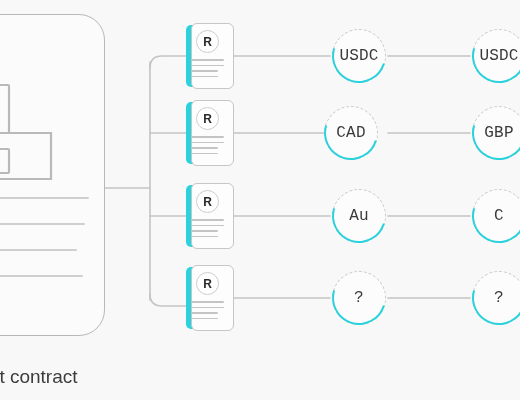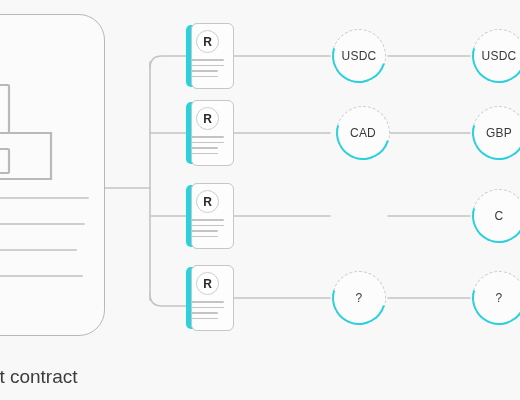--- a/index.html
+++ b/index.html
@@ -140,24 +140,25 @@
     height: 54px;
     border-radius: 50%;
     border: 2.6px solid transparent;
     border-left-color: #2ad2dd;
     border-bottom-color: #2ad2dd;
     transform: rotate(-28deg);
     box-sizing: border-box;
   }
   .token .tl {
     position: relative;
-    font-size: 12px;
+    font-size: 16px;
     color: #3a3a3a;
     letter-spacing: .2px;
     white-space: nowrap;
+    font-family: Liberation Mono, monospace;
   }
 
   
   .caption {
     position: absolute;
     left: -46px;
     top: 366px;
     font-size: 19px;
     color: #3c3c3c;
     white-space: nowrap;
@@ -263,24 +264,28 @@
       <i></i>
       <i class="s"></i>
       <i class="s"></i>
     </div>
   </div>
 
   <div class="token" style="left:332px; top:29px;">
     <span class="arc"></span>
     <span class="tl">USDC</span>
   </div>
-  <div class="token" style="left:336px; top:106px;justify-content:center;">
+  <div class="token" style="left:324px; top:106px;justify-content:center;">
     <span class="arc"></span>
     <span class="tl">CAD</span>
   </div>
+  <div class="token" style="left:332px; top:189px;">
+    <span class="arc"></span>
+    <span class="tl">Au</span>
+  </div>
   <div class="token" style="left:332px; top:271px;">
     <span class="arc"></span>
     <span class="tl">?</span>
   </div>
 
   <div class="token" style="left:472px; top:29px;">
     <span class="arc"></span>
     <span class="tl">USDC</span>
   </div>
   <div class="token" style="left:472px; top:106px;">

